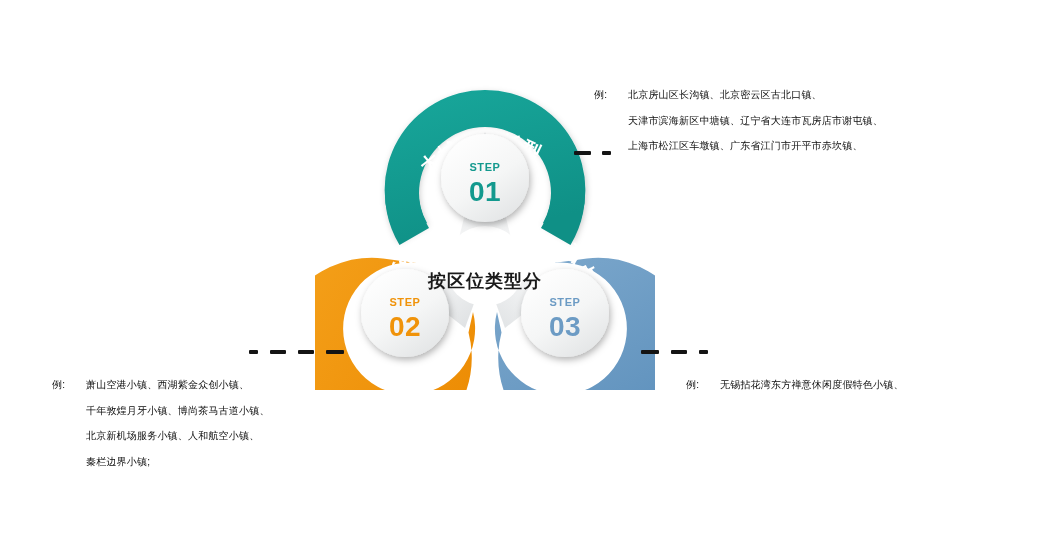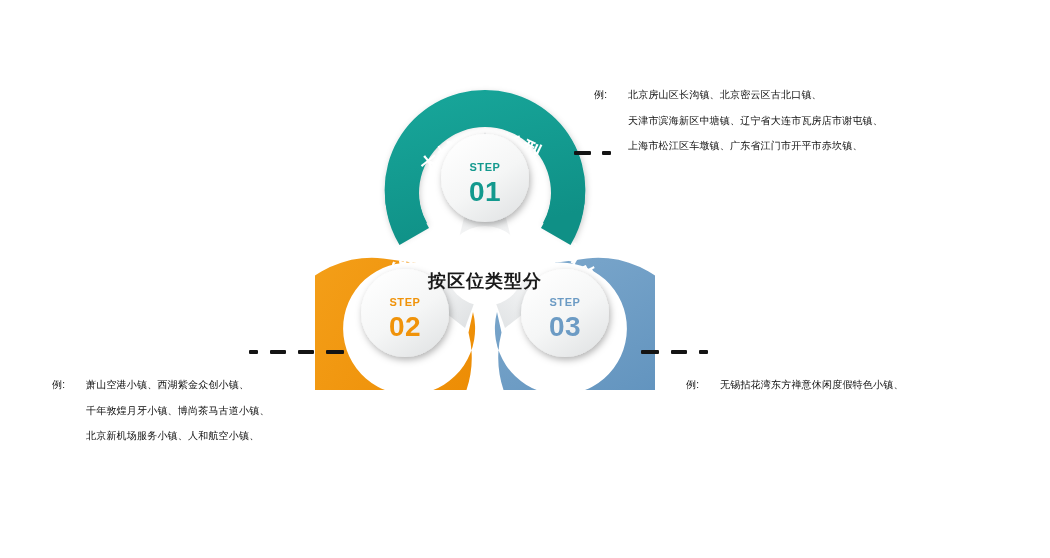--- a/index.html
+++ b/index.html
@@ -263,17 +263,18 @@
 <div class="example-block" id="example-top-right">
   <span class="ex-row"><span class="ex-label">例:</span><span>北京房山区长沟镇、北京密云区古北口镇、</span></span>
   <span class="ex-row"><span class="ex-indent"></span><span>天津市滨海新区中塘镇、辽宁省大连市瓦房店市谢屯镇、</span></span>
   <span class="ex-row"><span class="ex-indent"></span><span>上海市松江区车墩镇、广东省江门市开平市赤坎镇、</span></span>
 </div>
 
 <div class="example-block" id="example-bottom-left">
   <span class="ex-row"><span class="ex-label">例:</span><span>萧山空港小镇、西湖紫金众创小镇、</span></span>
   <span class="ex-row"><span class="ex-indent"></span><span>千年敦煌月牙小镇、博尚茶马古道小镇、</span></span>
   <span class="ex-row"><span class="ex-indent"></span><span>北京新机场服务小镇、人和航空小镇、</span></span>
+  <span class="ex-row"><span class="ex-indent"></span><span>秦栏边界小镇;</span></span>
 </div>
 
 <div class="example-block" id="example-bottom-right">
   <span class="ex-row"><span class="ex-label">例:</span><span>无锡拈花湾东方禅意休闲度假特色小镇、</span></span>
 </div>
 
 </body></html>

